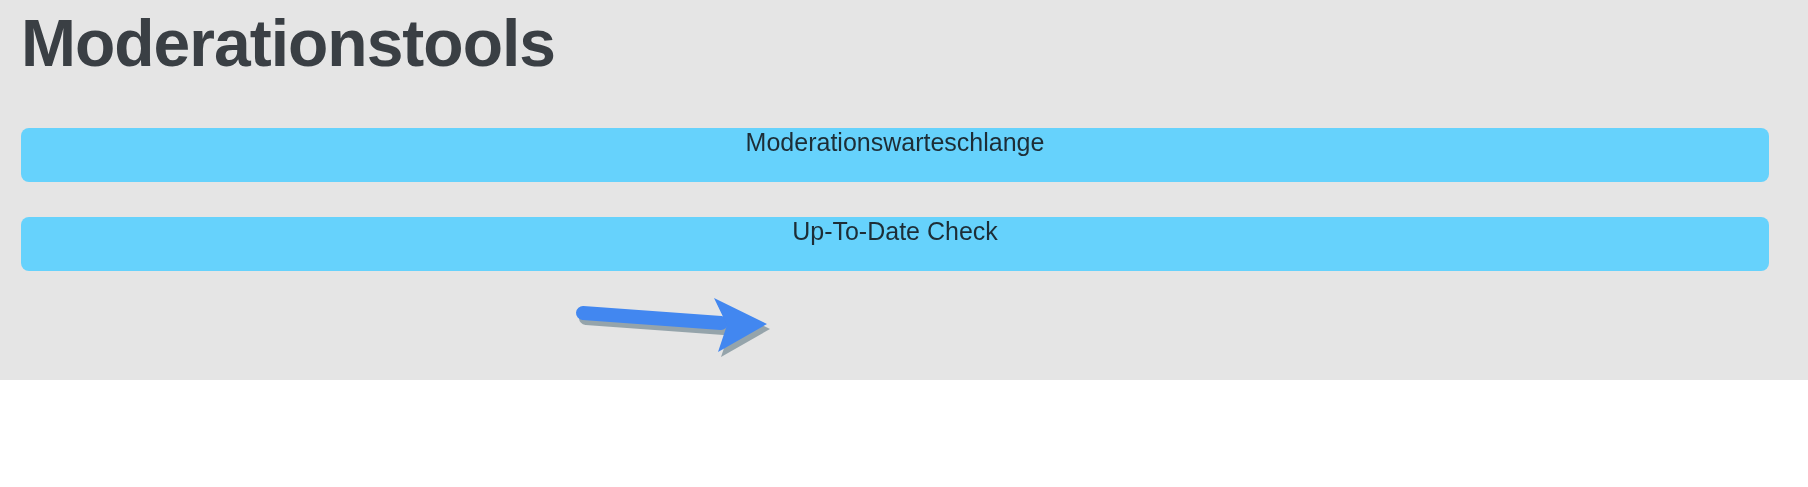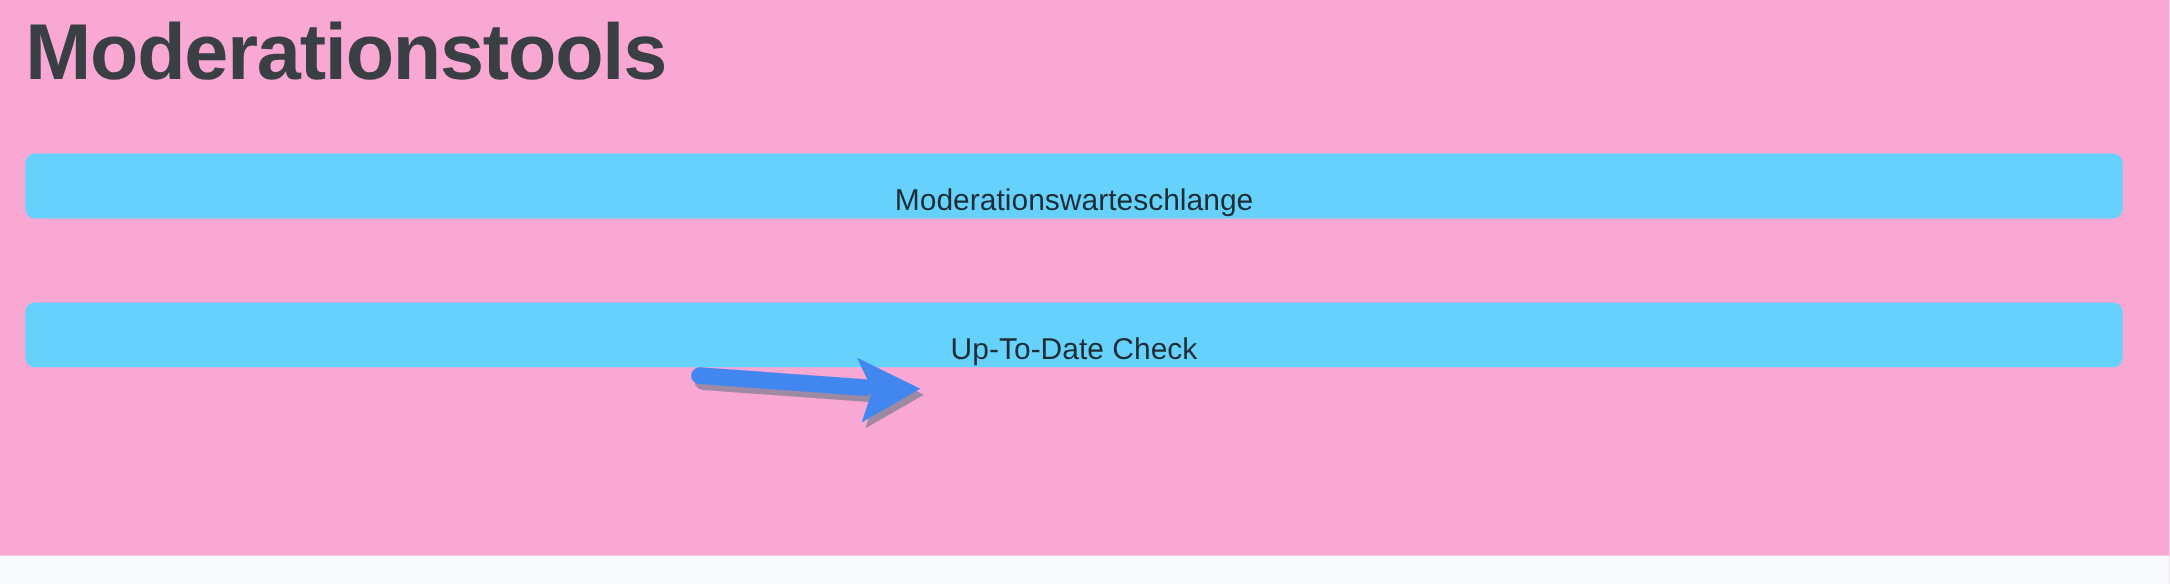--- a/index.html
+++ b/index.html
@@ -3,22 +3,22 @@
 <meta charset="utf-8">
 <style>
   html, body {
     margin: 0;
     padding: 0;
     background: #ffffff;
   }
   .page {
     position: relative;
     width: 1808px;
-    height: 487px;
-    background: #f9a8d4;
+    height: 380px;
+    background: #e5e5e5;
     overflow: hidden;
     font-family: "Liberation Sans", sans-serif;
   }
   .page-title {
     position: absolute;
     left: 21px;
     top: 9px;
     margin: 0;
     font-size: 66px;
     line-height: 1.05;
@@ -27,38 +27,38 @@
     color: #3a3f44;
   }
   .tool-btn {
     position: absolute;
     left: 21px;
     width: 1748px;
     height: 54px;
     border: none;
     border-radius: 8px;
     display: flex;
-    align-items: flex-end;
+    align-items: flex-start;
     justify-content: center;
     font-family: "Liberation Sans", sans-serif;
     font-size: 25px;
     font-weight: 400;
     cursor: pointer;
     padding: 0;
   }
   .btn-info {
     background: #66d2fc;
     color: #1d2d36;
   }
   .btn-warning {
     background: #fdb612;
     color: #212529;
   }
   .btn-1 { top: 128px; }
-  .btn-2 { top: 217px; margin-top: 35px; }
+  .btn-2 { top: 217px; }
   .btn-3 { top: 306px; }
   .btn-4 { top: 395px; }
   .btn-icon {
     display: inline-flex;
     align-items: center;
     margin-right: 2px;
     position: relative;
     top: 1px;
   }
   .annotation-arrow {

